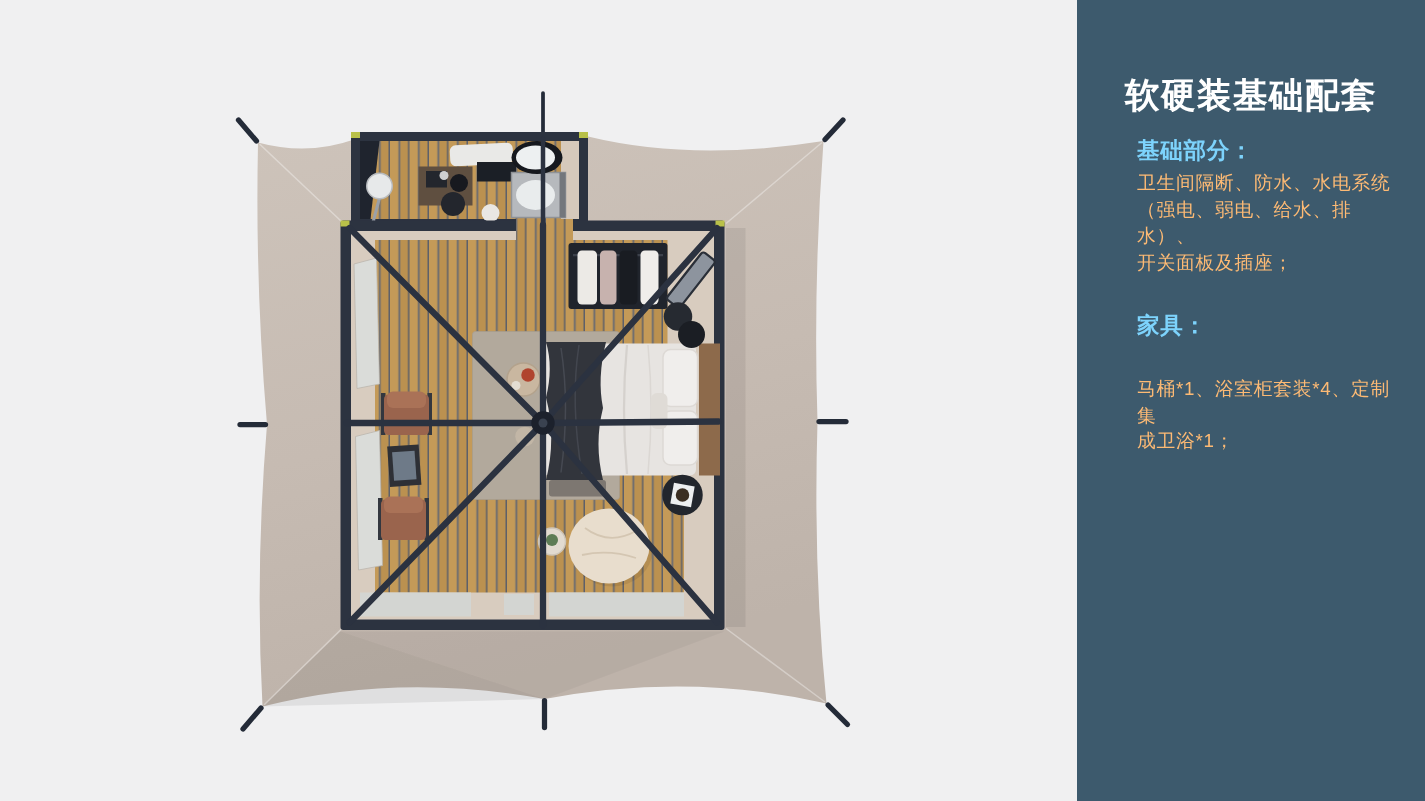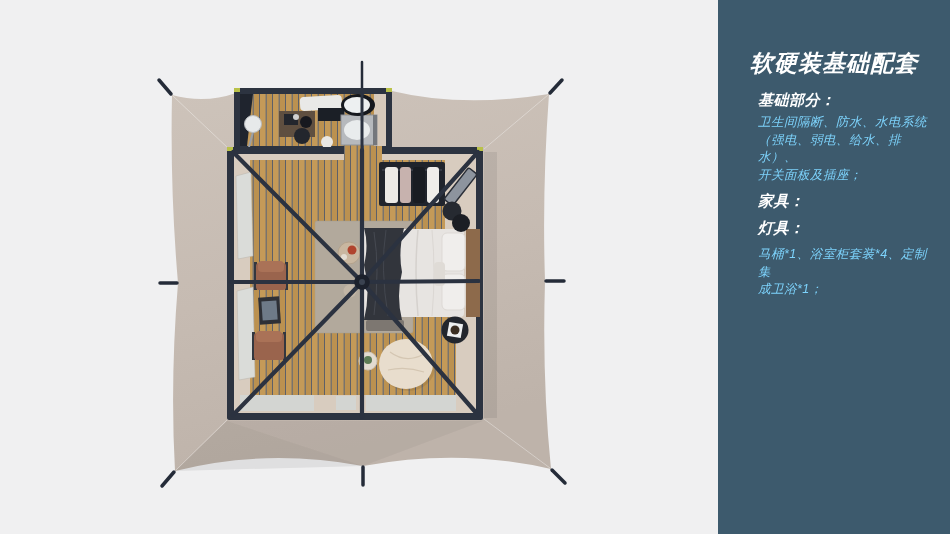--- a/index.html
+++ b/index.html
@@ -6,35 +6,35 @@
   body{
     width:950px;height:534px;overflow:hidden;
     font-family:"Liberation Sans",sans-serif;
     background:#f0f0f1;
   }
   .page{display:flex;width:950px;height:534px;}
   .artwork{width:718px;height:534px;position:relative;background:#f0f0f1;}
   .artwork svg{display:block;}
   .panel{
     width:232px;height:534px;box-sizing:border-box;
-    background:#3d5a6d;color:#fff;flex-shrink:0;font-style:italic;
+    background:#3d5a6d;color:#fff;flex-shrink:0;
   }
   .panel-title{
     margin:48px 0 0 0;text-align:center;
     font-size:23px;font-weight:700;letter-spacing:1px;color:#ffffff;
   }
   .sections{padding:12px 16px 0 40px;}
-  .section{margin-top:8px;}
+  .section{margin-top:24px;}
   .section:first-child{margin-top:0;}
   .section h2{
-    margin:0 0 4px 0;font-size:15px;font-weight:700;color:#ffffff;letter-spacing:.5px;
+    margin:0 0 4px 0;font-size:15px;font-weight:700;color:#7dd3fc;letter-spacing:.5px;
   }
   .section p{
     margin:0;font-size:12.5px;line-height:1.4;letter-spacing:.5px;
-    color:#7dd3fc;white-space:pre-line;
+    color:#fdba74;white-space:pre-line;
   }
 </style>
 </head>
 <body>
 
 <div class="page">
 
   <div class="artwork">
     <svg width="718" height="534" viewBox="0 0 718 534">
       <defs>
@@ -226,21 +226,20 @@
       <div class="section">
         <h2>基础部分：</h2>
         <p>卫生间隔断、防水、水电系统
 （强电、弱电、给水、排水）、
 开关面板及插座；</p>
       </div>
       <div class="section">
         <h2>家具：</h2>
       </div>
       <div class="section">
-        <h2>灯具：</h2>
       </div>
       <div class="section">
         <p>马桶*1、浴室柜套装*4、定制集
 成卫浴*1；</p>
       </div>
 
     </div>
   </aside>
 
 </div>

